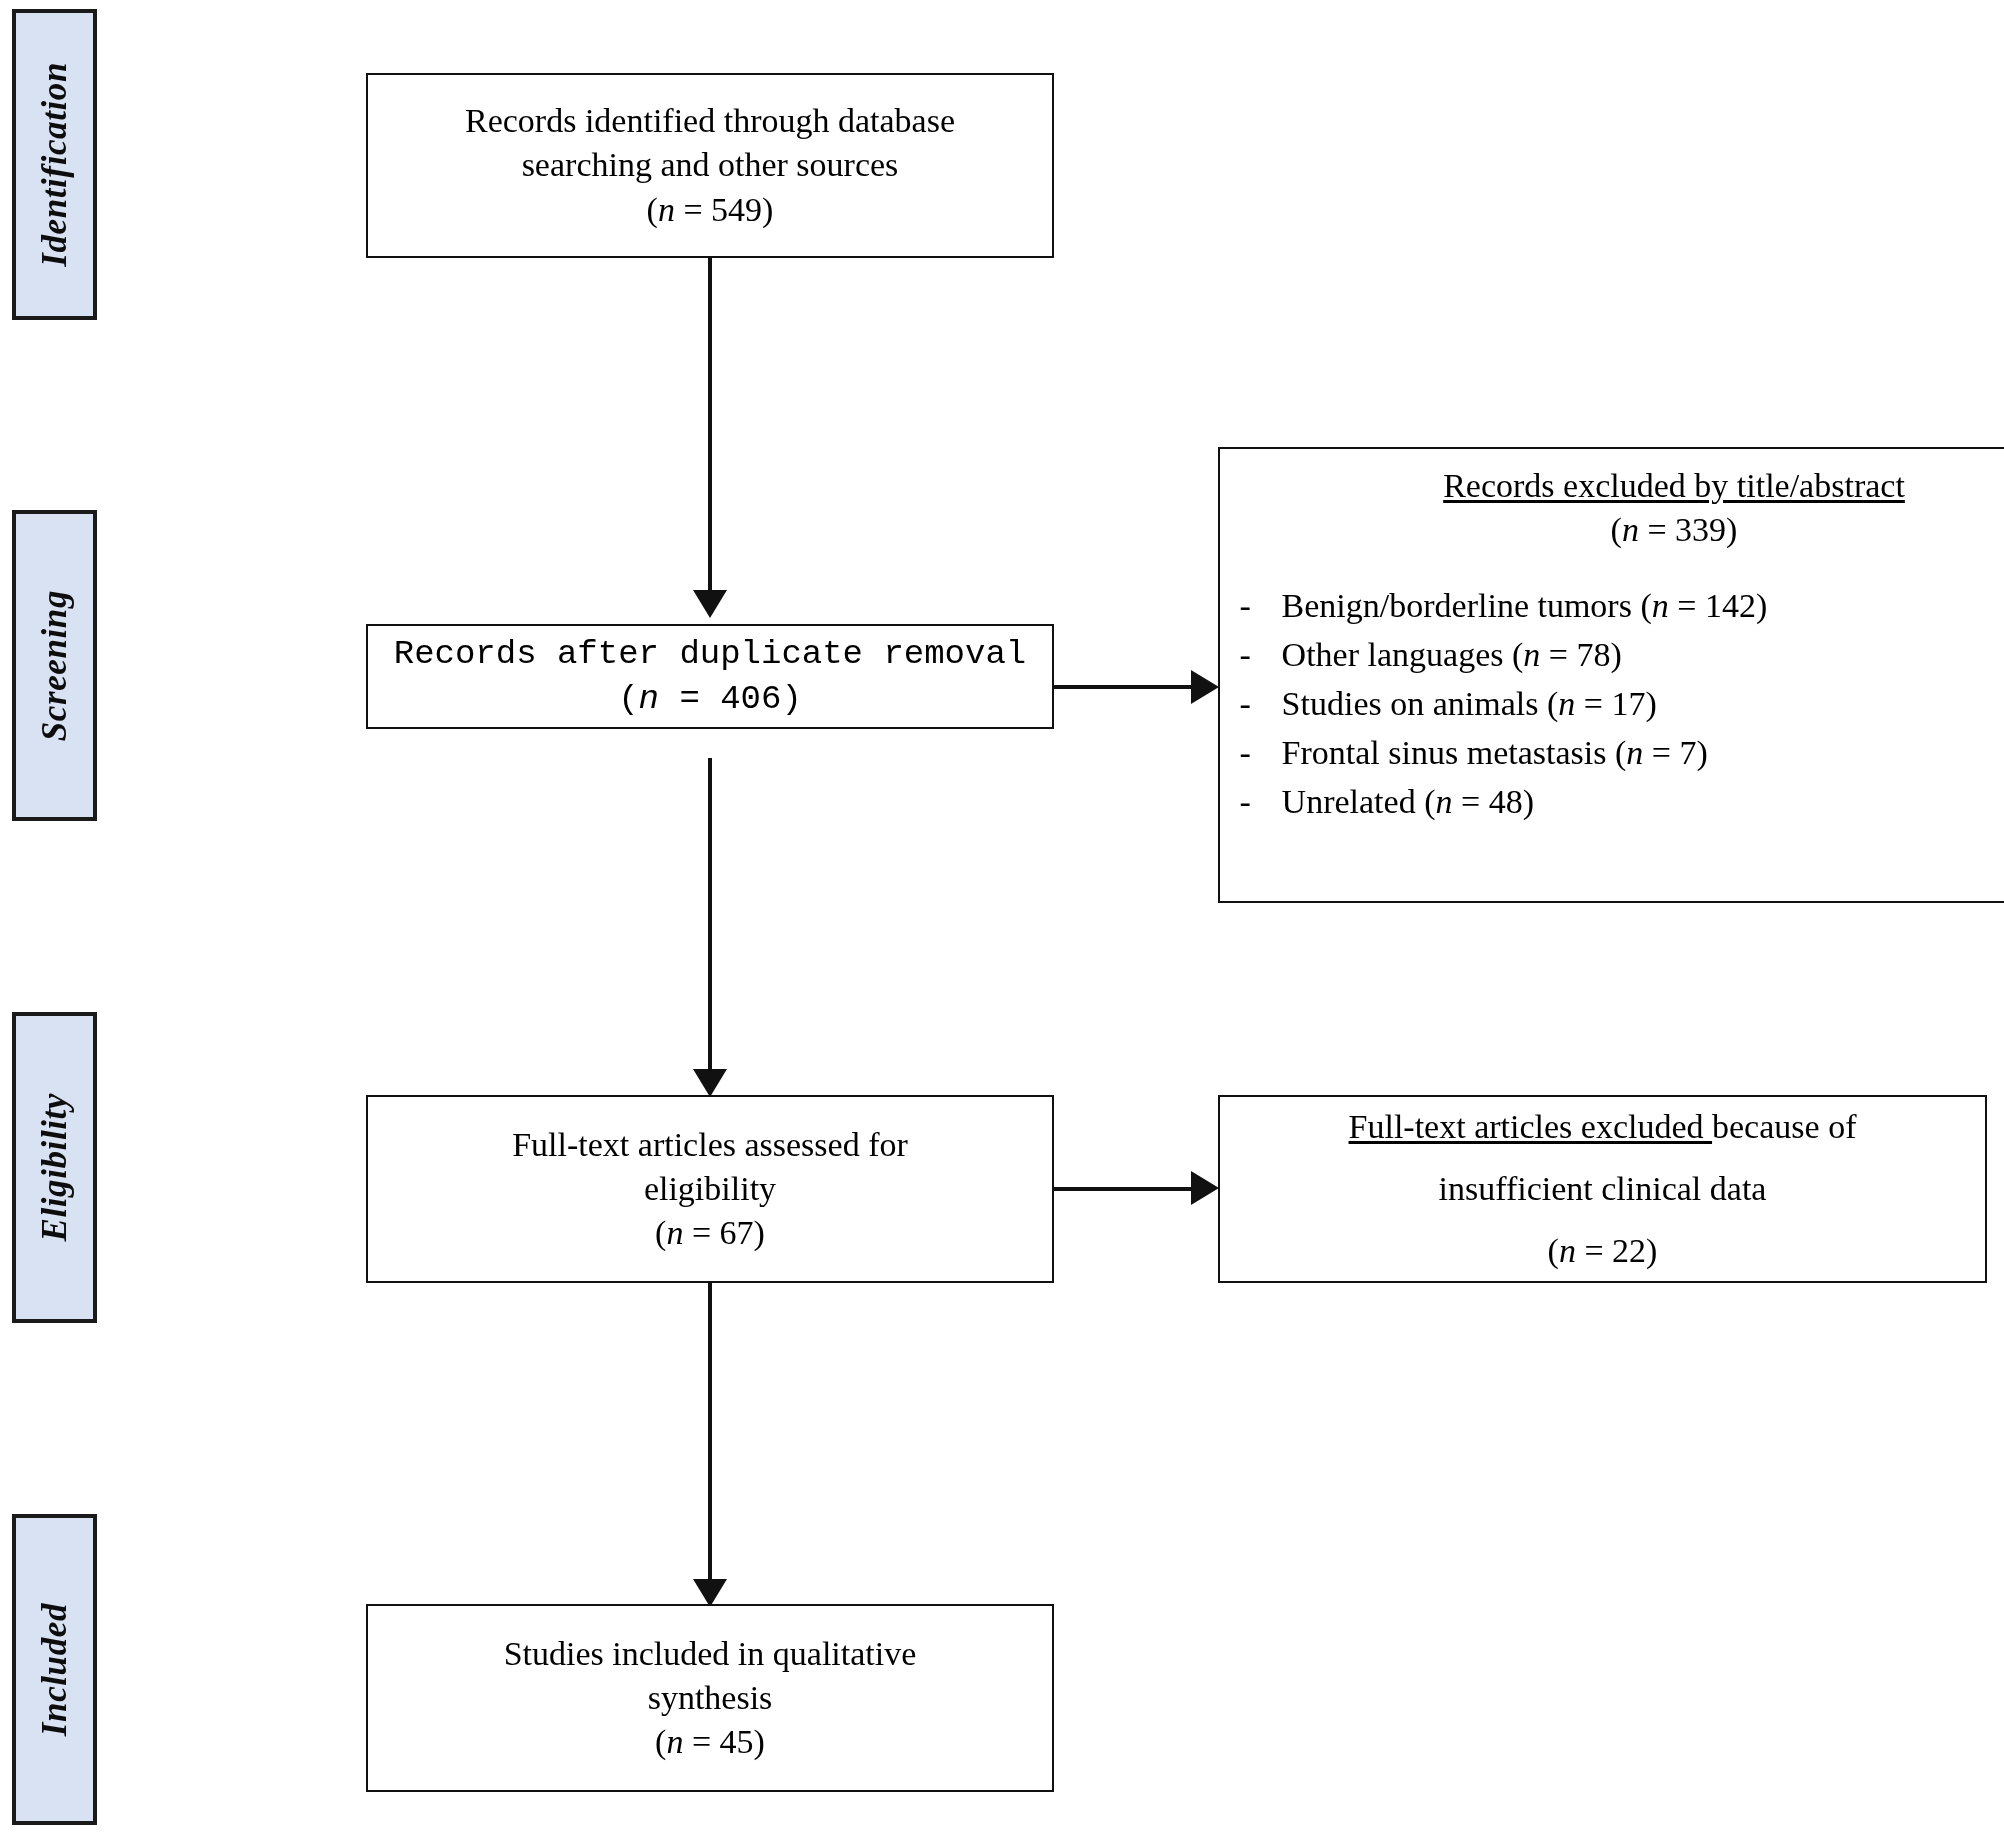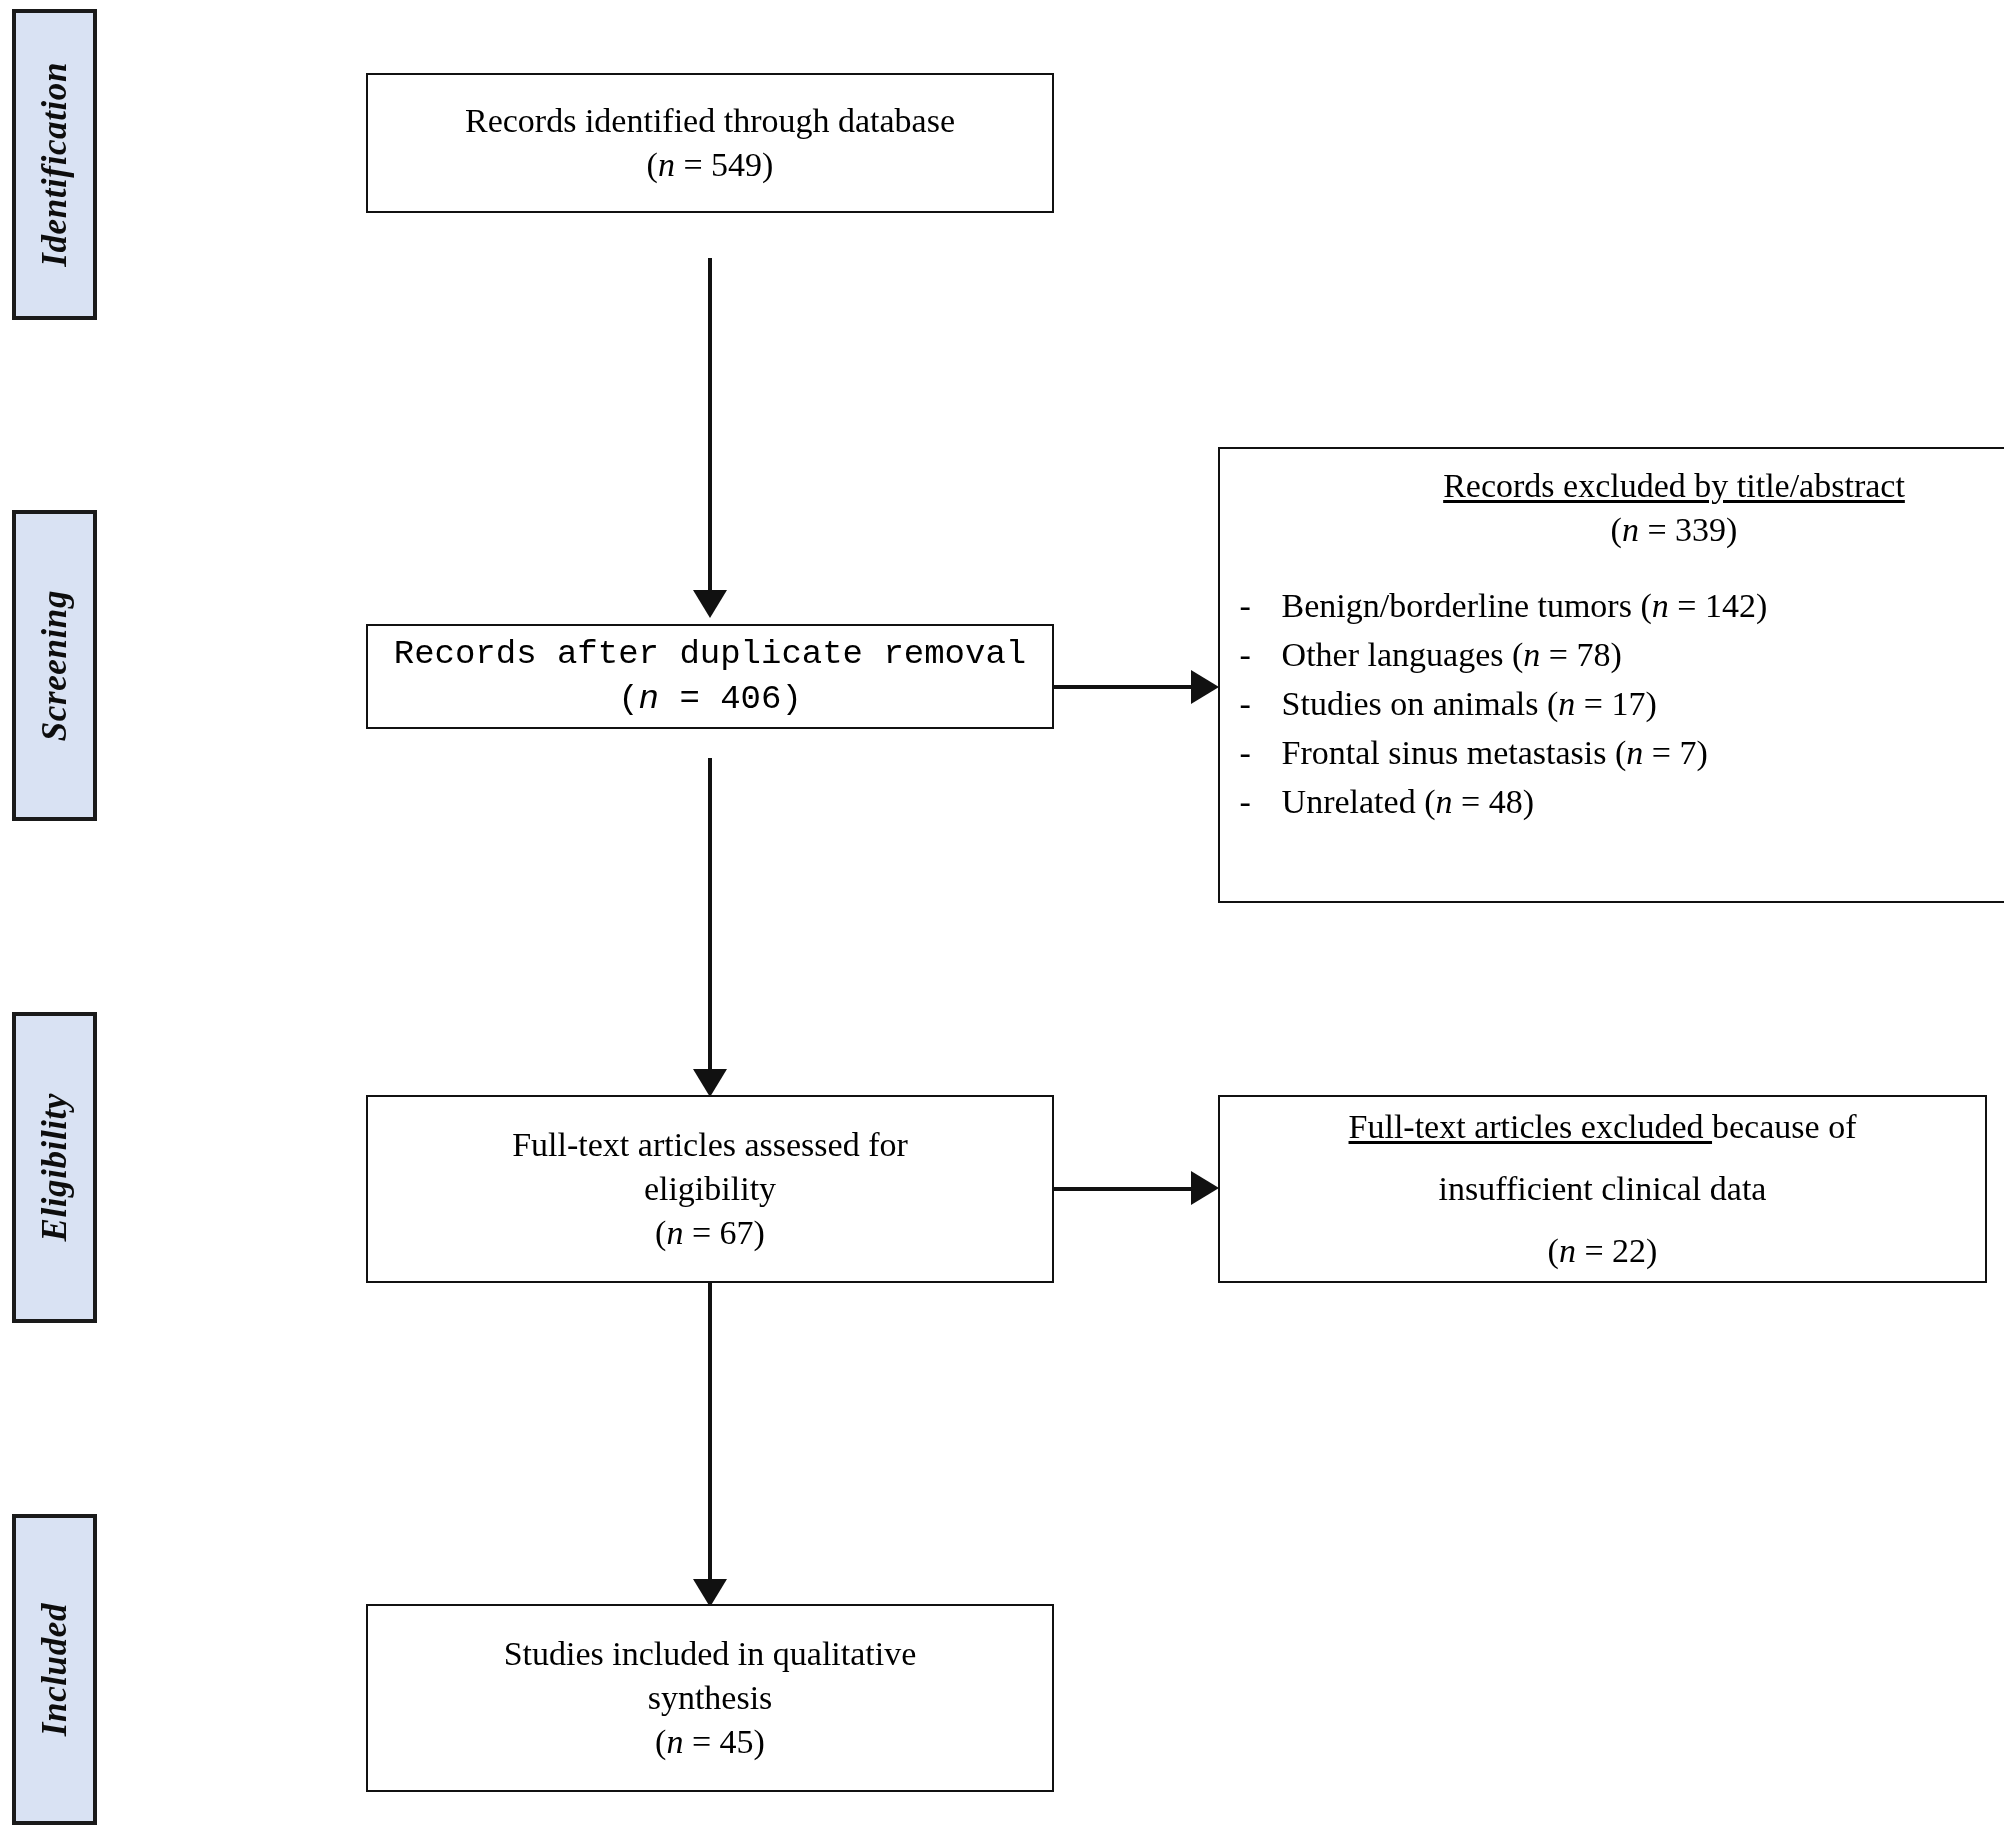--- a/index.html
+++ b/index.html
@@ -131,22 +131,23 @@
   </div>
 
   <div class="stage-label" style="left:11.5px; top:1012px; width:85px; height:311px;">
     <span class="stage-text">Eligibility</span>
   </div>
 
   <div class="stage-label" style="left:11.5px; top:1514px; width:85px; height:311px;">
     <span class="stage-text">Included</span>
   </div>
 
-  <div class="flow-box" style="left:366px; top:73px; width:688px; height:140px;">
+  <div class="flow-box" style="left:366px; top:73px; width:688px; height:185px;">
     <span class="line">Records identified through database</span>
+    <span class="line">searching and other sources</span>
     <span class="line">
       <span>(</span><span class="ital">n</span><span> = </span><span>549</span><span>)</span>
     </span>
   </div>
 
   <div class="v-line" style="left:708px; top:258px; width:3.5px; height:332px;"></div>
   <div class="arrow-down" style="left:693px; top:590px;"></div>
 
   <div class="flow-box" style="left:366px; top:624px; width:688px; height:105px;font-family:Liberation Mono, monospace;">
     <span class="line">Records after duplicate removal</span>

